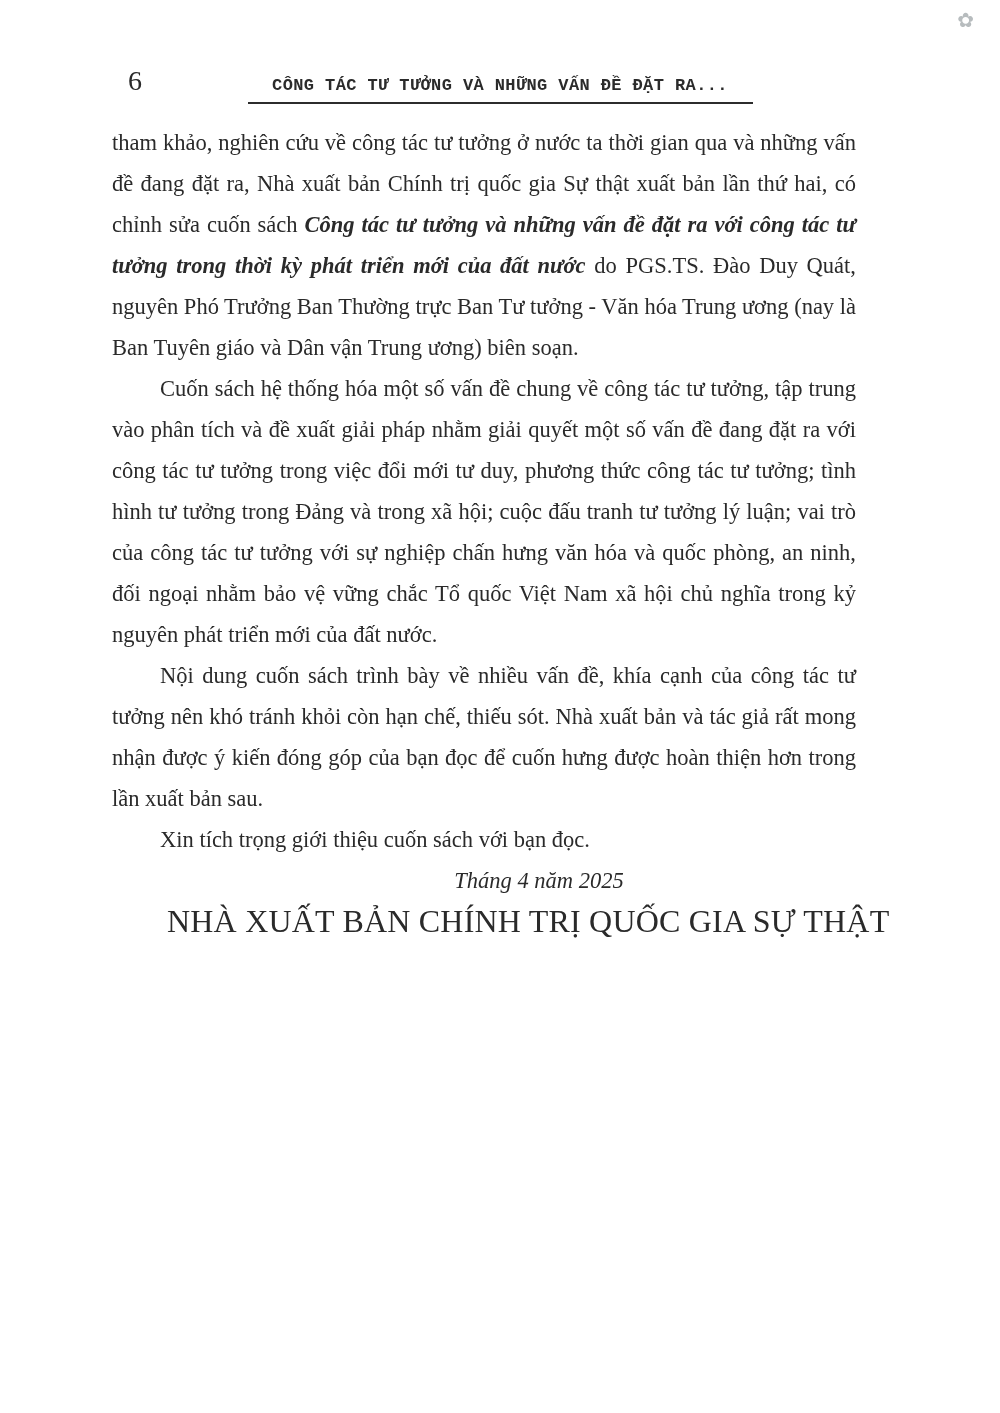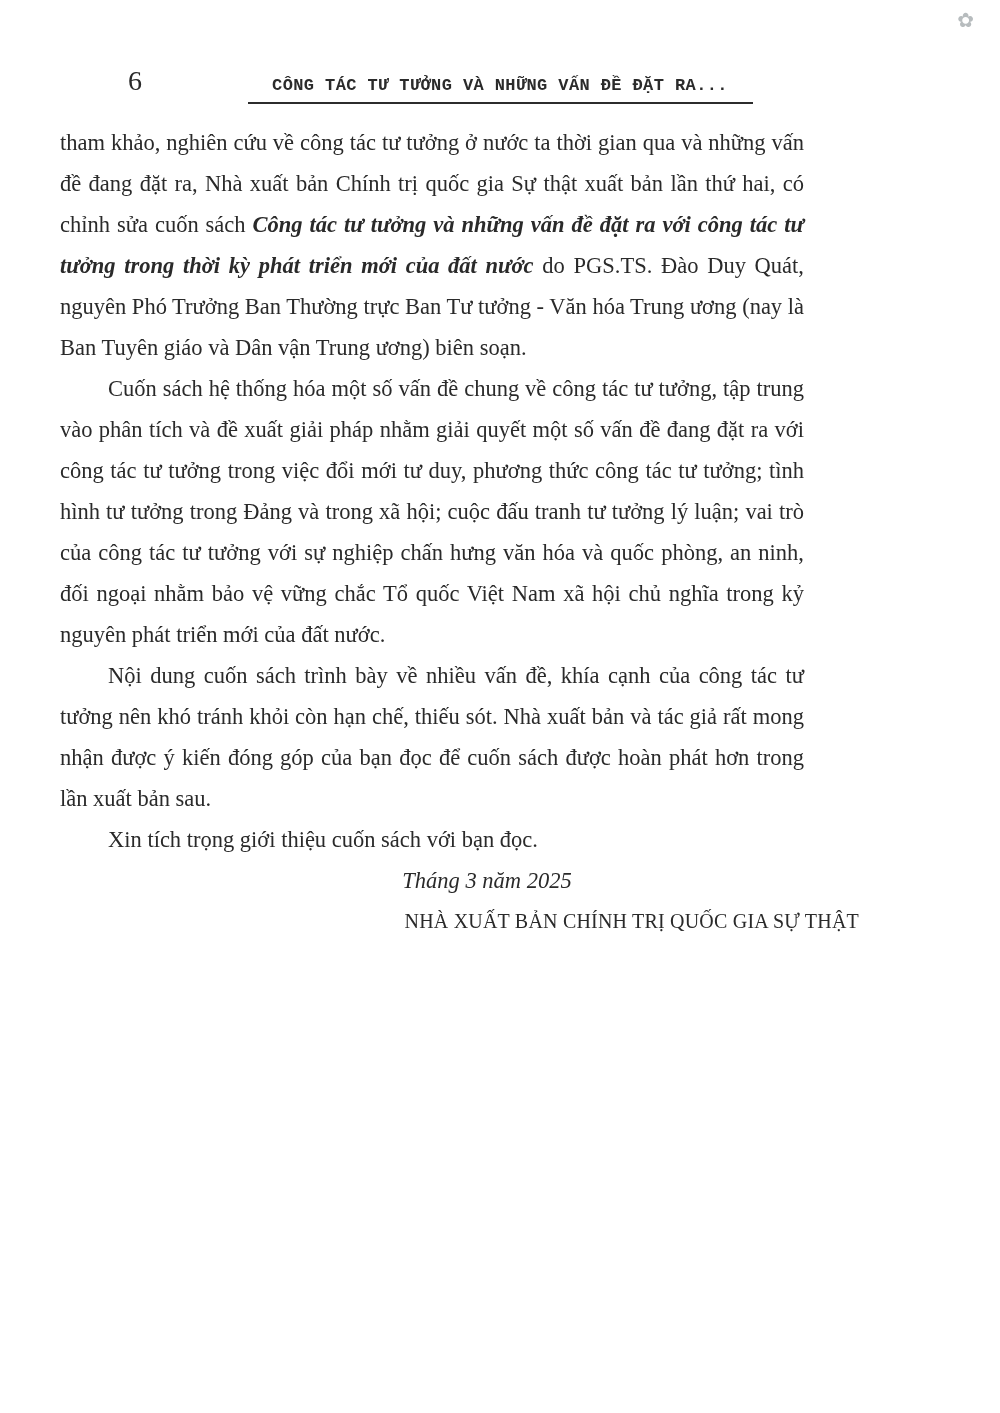--- a/index.html
+++ b/index.html
@@ -49,41 +49,41 @@
     padding-top: 6px;
     white-space: nowrap;
     font-family: Liberation Mono, monospace;
   }
   .head-rule {
     width: 505px;
     margin: 7px auto 0 auto;
     border-bottom: 2.5px solid #2c2c2c;
   }
   .body-text {
-    margin: 0 60px;
+    margin: 0 112px;
     width: 744px;
     padding-top: 12px;
     font-size: 22.5px;
     line-height: 41px;
     text-align: justify;
   }
   .para { margin: 0; }
   .para.indent { text-indent: 48px; }
   .bold-italic { font-weight: bold; font-style: italic; }
   .date-line {
     margin: 0;
     text-align: center;
     font-style: italic;
     position: relative;
     left: 55px;
   }
   .publisher-line {
     margin: 0;
-    text-align: right;
-    font-size: 20px;
+    text-align: left;
+    font-size: 32px;
     position: relative;
     left: 55px;
     letter-spacing: 0.2px;
   }
 </style>
 </head>
 <body>
 
 <div class="page">
 
@@ -96,22 +96,22 @@
       <div class="head-rule"></div>
     </div>
   </header>
 
   <main class="body-text">
 
     <p class="para"><span>tham khảo, nghiên cứu về công tác tư tưởng ở nước ta thời gian qua và những vấn đề đang đặt ra, Nhà xuất bản Chính trị quốc gia Sự thật xuất bản lần thứ hai, có chỉnh sửa cuốn sách </span><span class="bold-italic">Công tác tư tưởng và những vấn đề đặt ra với công tác tư tưởng trong thời kỳ phát triển mới của đất nước</span><span> do PGS.TS. Đào Duy Quát, nguyên Phó Trưởng Ban Thường trực Ban Tư tưởng - Văn hóa Trung ương (nay là Ban Tuyên giáo và Dân vận Trung ương) biên soạn.</span></p>
 
     <p class="para indent">Cuốn sách hệ thống hóa một số vấn đề chung về công tác tư tưởng, tập trung vào phân tích và đề xuất giải pháp nhằm giải quyết một số vấn đề đang đặt ra với công tác tư tưởng trong việc đổi mới tư duy, phương thức công tác tư tưởng; tình hình tư tưởng trong Đảng và trong xã hội; cuộc đấu tranh tư tưởng lý luận; vai trò của công tác tư tưởng với sự nghiệp chấn hưng văn hóa và quốc phòng, an ninh, đối ngoại nhằm bảo vệ vững chắc Tổ quốc Việt Nam xã hội chủ nghĩa trong kỷ nguyên phát triển mới của đất nước.</p>
 
-    <p class="para indent">Nội dung cuốn sách trình bày về nhiều vấn đề, khía cạnh của công tác tư tưởng nên khó tránh khỏi còn hạn chế, thiếu sót. Nhà xuất bản và tác giả rất mong nhận được ý kiến đóng góp của bạn đọc để cuốn sách được hoàn phát hơn trong lần xuất bản sau.</p>
+    <p class="para indent">Nội dung cuốn sách trình bày về nhiều vấn đề, khía cạnh của công tác tư tưởng nên khó tránh khỏi còn hạn chế, thiếu sót. Nhà xuất bản và tác giả rất mong nhận được ý kiến đóng góp của bạn đọc để cuốn hưng được hoàn thiện hơn trong lần xuất bản sau.</p>
 
     <p class="para indent">Xin tích trọng giới thiệu cuốn sách với bạn đọc.</p>
 
-    <p class="date-line">Tháng 3 năm 2025</p>
+    <p class="date-line">Tháng 4 năm 2025</p>
 
     <p class="publisher-line">NHÀ XUẤT BẢN CHÍNH TRỊ QUỐC GIA SỰ THẬT</p>
 
   </main>
 </div>
 
 </body></html>

